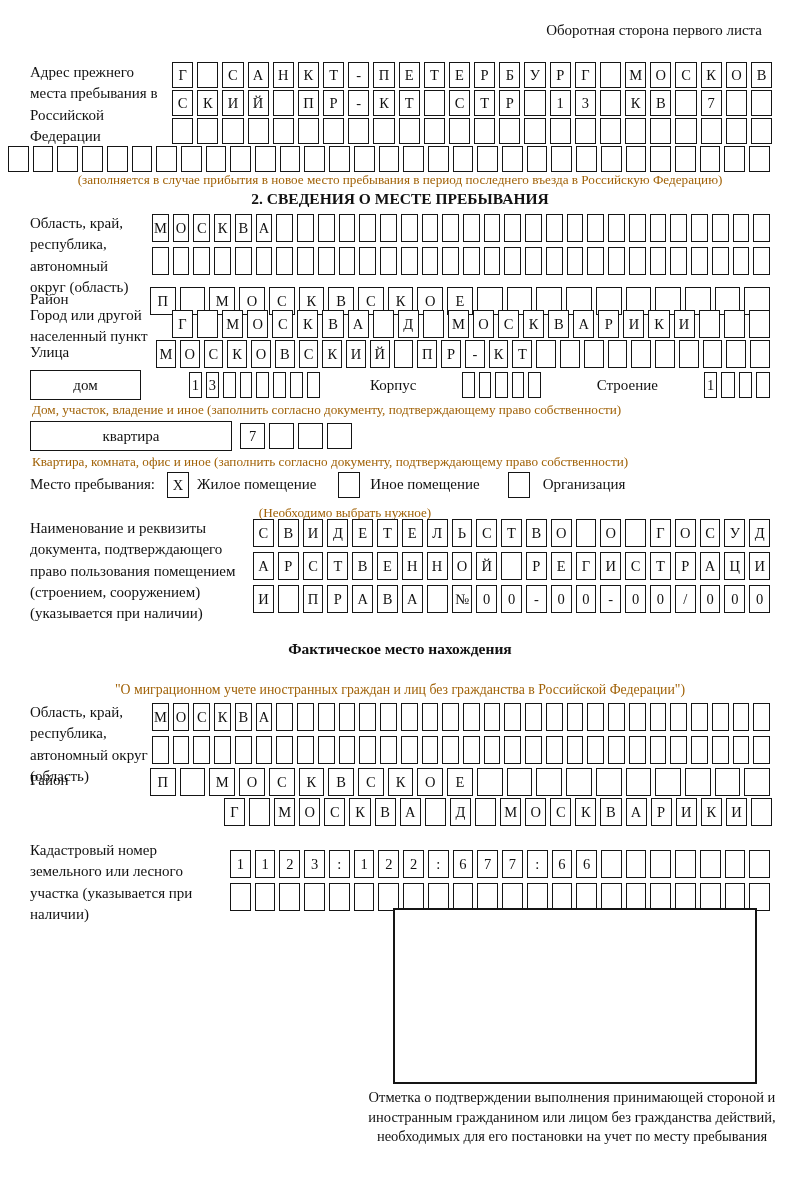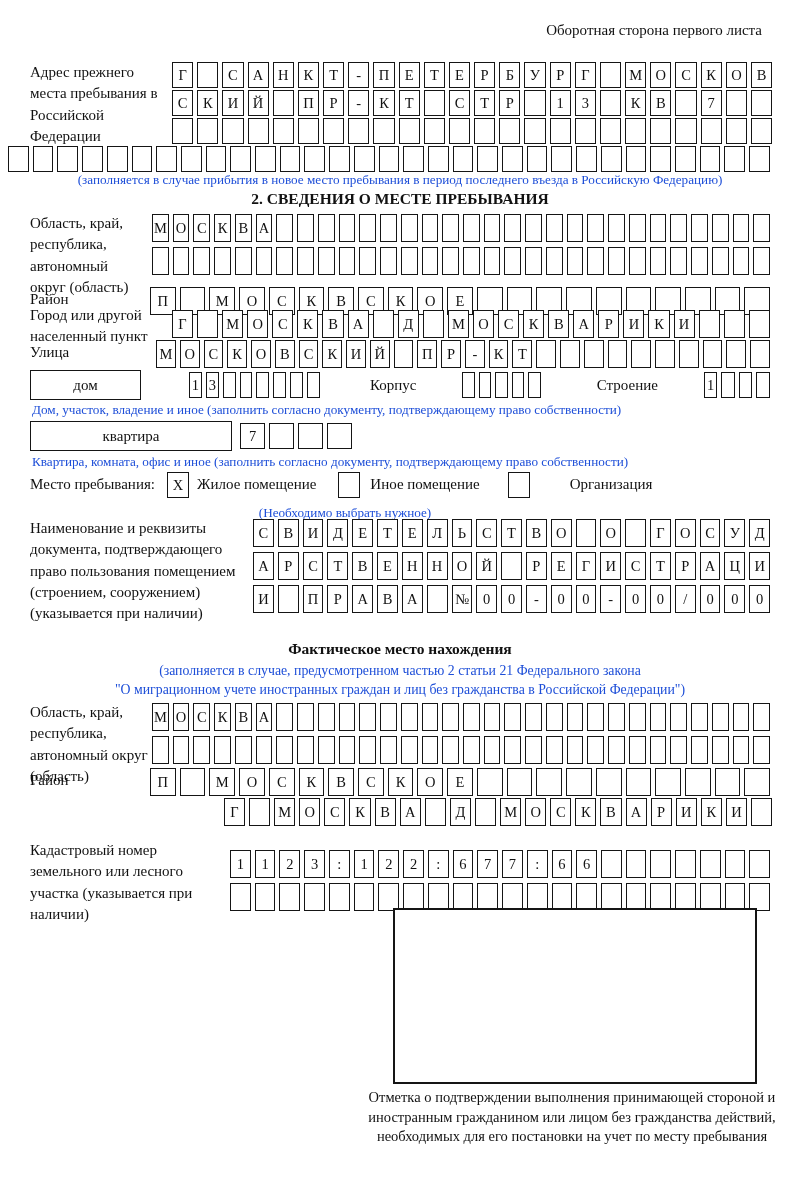--- a/index.html
+++ b/index.html
@@ -5,21 +5,21 @@
   html,body{margin:0;padding:0;background:#fff;}
   #page{position:relative;width:800px;height:1180px;background:#fff;color:#111;
         font-family:"Liberation Serif",serif;overflow:hidden;}
   .abs{position:absolute;}
   .row{display:flex;gap:4px;}
   .cell{flex:1 1 0;min-width:0;height:24px;border:1.7px solid #151515;background:#fff;
         display:flex;align-items:center;justify-content:center;
         font-size:14.5px;line-height:1;}
   .tall .cell{height:26px;}
   .label{font-size:15px;line-height:1.42;color:#111;}
-  .cap{font-size:13.2px;color:#1d4ed8;}
+  .cap{font-size:13.2px;color:#a16207;}
   .title{font-size:15.5px;font-weight:bold;text-align:center;width:100%;}
   .center{text-align:center;width:100%;}
   .big-box{border:1.7px solid #151515;display:flex;align-items:center;justify-content:center;
            font-size:15px;height:30px;box-sizing:border-box;background:#fff;}
   .inline-lbl{font-size:15px;display:flex;align-items:center;padding:0 4px;white-space:nowrap;}
   .hrow{display:flex;align-items:center;}
   .chk{flex:none;width:20px;height:24px;border:1.7px solid #151515;display:flex;
        align-items:center;justify-content:center;font-size:14.5px;background:#fff;}
   #stamp-box{border:2px solid #151515;background:#fff;}
 </style>
@@ -336,21 +336,21 @@
   </div>
   <div class="abs cap" style="top:454px;left:32px;">Квартира, комната, офис и иное (заполнить согласно документу, подтверждающему право собственности)</div>
 
   <div class="abs hrow" style="top:472px;left:30px;">
     <span class="label">Место пребывания:</span>
     <span class="chk" style="margin-left:12px;">X</span>
     <span class="label" style="margin-left:8px;">Жилое помещение</span>
     <span class="chk" style="margin-left:22px;"></span>
     <span class="label" style="margin-left:10px;">Иное помещение</span>
     <span class="chk" style="margin-left:28px;"></span>
-    <span class="label" style="margin-left:40px;">Организация</span>
+    <span class="label" style="margin-left:13px;">Организация</span>
   </div>
   <div class="abs cap" style="top:505px;left:185px;width:320px;text-align:center;">(Необходимо выбрать нужное)</div>
 
   <div class="abs label" style="top:518px;left:30px;width:220px;">Наименование и реквизиты документа, подтверждающего право пользования помещением (строением, сооружением) (указывается при наличии)</div>
   <div class="abs row tall" style="top:519px;left:253px;width:517px;">
       <span class="cell">С</span>
       <span class="cell">В</span>
       <span class="cell">И</span>
       <span class="cell">Д</span>
       <span class="cell">Е</span>
@@ -412,21 +412,20 @@
       <span class="cell">-</span>
       <span class="cell">0</span>
       <span class="cell">0</span>
       <span class="cell">/</span>
       <span class="cell">0</span>
       <span class="cell">0</span>
       <span class="cell">0</span>
     </div>
 
   <div class="abs title" style="top:640px;left:0;">Фактическое место нахождения</div>
-  <div class="abs cap center" style="top:663px;left:0;font-size:13.8px;">(заполняется в случае, предусмотренном частью 2 статьи 21 Федерального закона</div>
   <div class="abs cap center" style="top:682px;left:0;font-size:13.8px;">"О миграционном учете иностранных граждан и лиц без гражданства в Российской Федерации")</div>
 
   <div class="abs label" style="top:702px;left:30px;width:140px;">Область, край, республика, автономный округ (область)</div>
   <div class="abs row tall" style="top:703px;left:152px;width:618px;">
       <span class="cell">М</span>
       <span class="cell">О</span>
       <span class="cell">С</span>
       <span class="cell">К</span>
       <span class="cell">В</span>
       <span class="cell">А</span>

